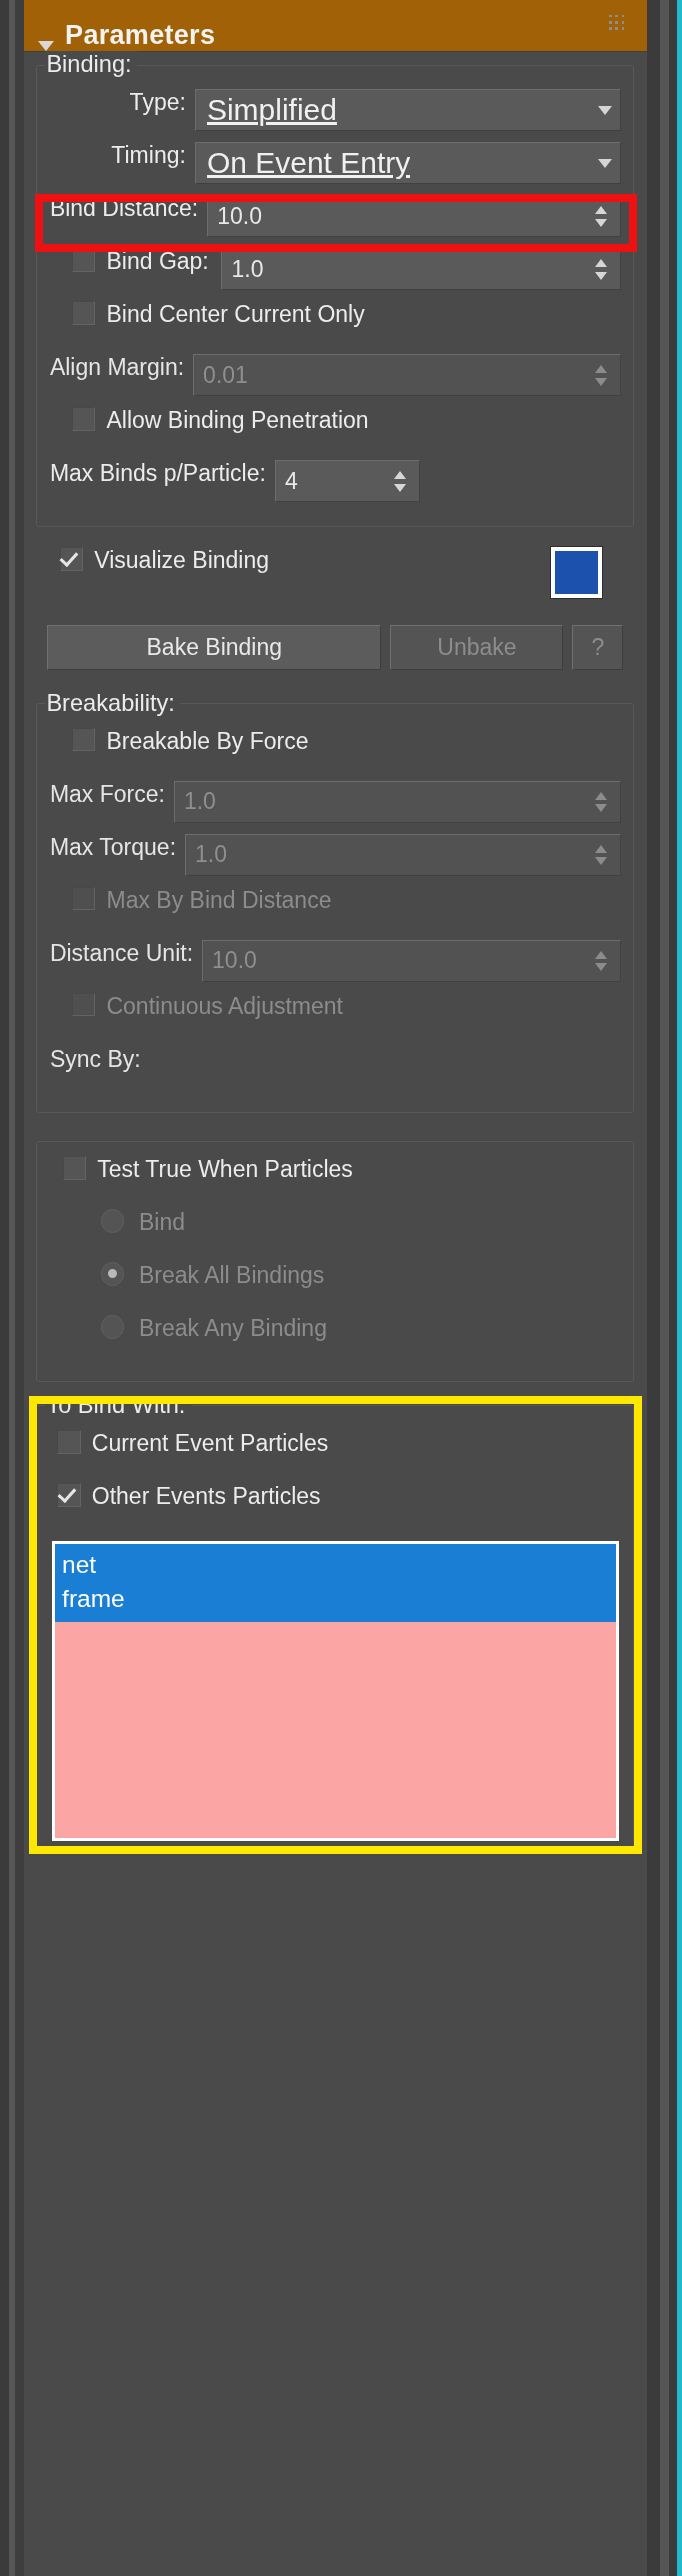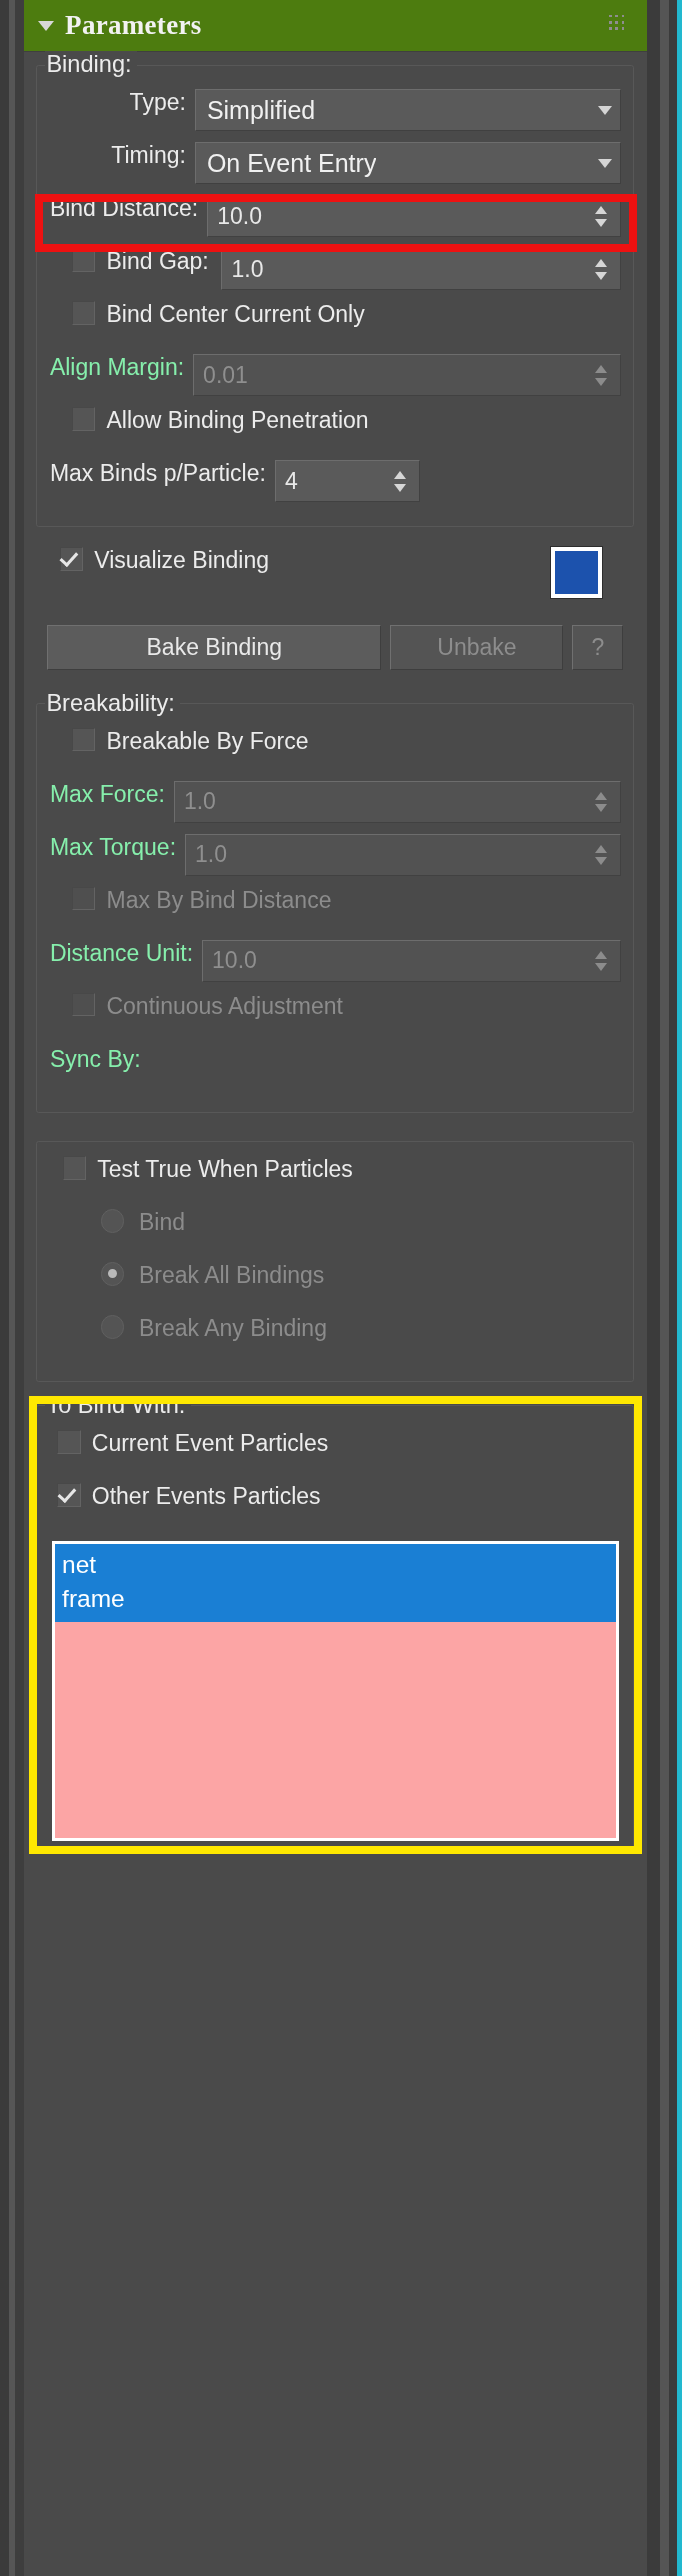--- a/index.html
+++ b/index.html
@@ -42,25 +42,24 @@
     top: 0;
     bottom: 0;
     background: #4a4a4a;
   }
 
   
   #rollout-header {
     position: relative;
     height: 51px;
     display: flex;
-    align-items: center;
+    align-items: flex-end;
     padding-left: 14.5px;
-    background: #4d7c0f;
+    background: #a16207;
     border-bottom: 1.8px solid #3f3f3f;
-    font-family: Liberation Serif, serif;
   }
   #rollout-header .tri {
     width: 0; height: 0;
     border-left: 8.2px solid transparent;
     border-right: 8.2px solid transparent;
     border-top: 10px solid #d8d8d8;
     margin-right: 11px;
     margin-top: 1.8px;
   }
   #rollout-title {
@@ -119,41 +118,42 @@
   .spacer { flex: 1 1 auto; }
 
   
   .lblcol {
     text-align: right;
     font-size: 23px;
     color: #ececec;
     white-space: nowrap;
     padding-right: 9px;
   }
-  .lblcol.dim { color: #86efac; }
+  .lblcol.dim { color: #e5e5e5; }
 
   
   .dropdown {
     flex: 1 1 auto;
     height: 42px;
     background: #5a5a5a;
     border-top: 1.8px solid #6d6d6d;
     border-left: 1.8px solid #6d6d6d;
     border-right: 1.8px solid #404040;
     border-bottom: 1.8px solid #404040;
     display: flex;
     align-items: center;
     padding: 0 7.3px 0 11px;
     box-sizing: border-box;
   }
   .dropdown .dd-val {
-    font-size: 25px;
+    font-size: 30px;
     color: #f0f0f0;
     white-space: nowrap;
     overflow: hidden;
+    text-decoration: underline;
   }
   .dropdown.dim .dd-val { color: #9a9a9a; }
   .dropdown .dd-arrow {
     margin-left: auto;
     width: 0; height: 0;
     border-left: 7.3px solid transparent;
     border-right: 7.3px solid transparent;
     border-top: 9px solid #d5d5d5;
   }
   .dropdown.dim .dd-arrow { border-top-color: #8e8e8e; }

